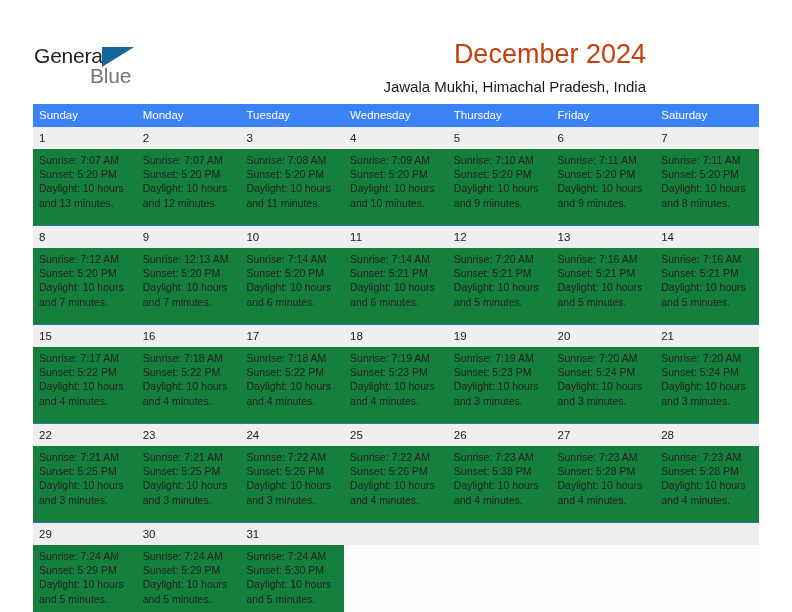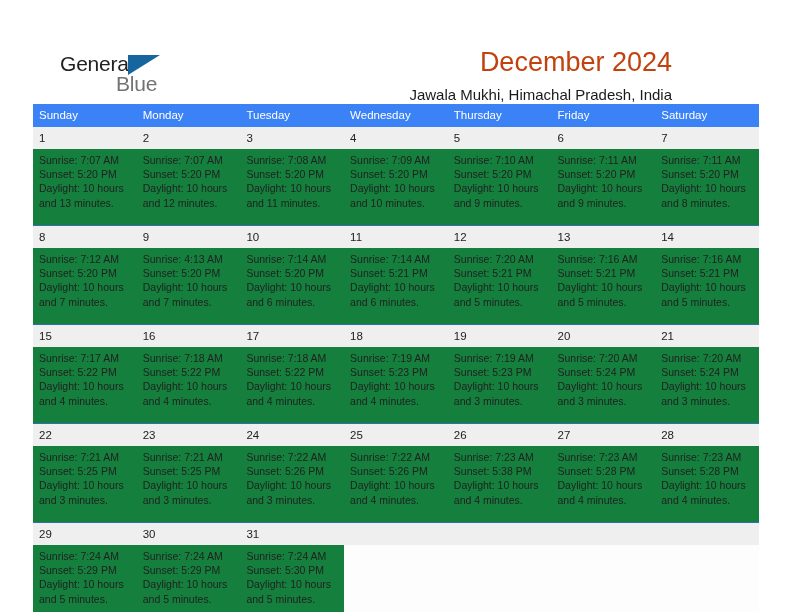--- a/index.html
+++ b/index.html
@@ -18,24 +18,23 @@
     position: relative;
     width: 792px;
     height: 612px;
     box-sizing: border-box;
   }
 
   
   .header {
     position: absolute;
     left: 0;
-    top: 16px;
+    top: 8px;
     width: 680px;
     height: 98px;
-    margin-left: 26px;
   }
   .brand {
     position: absolute;
     left: 34px;
     top: 36px;
     width: 200px;
     height: 50px;
   }
   .brand-general {
     position: absolute;
@@ -241,21 +240,21 @@
             <div class="daynum">8</div>
             <div class="dayinfo">
               <div>Sunrise: 7:12 AM</div>
               <div>Sunset: 5:20 PM</div>
               <div class="daylight-line">Daylight: 10 hours and 7 minutes.</div>
             </div>
           </td>
           <td>
             <div class="daynum">9</div>
             <div class="dayinfo">
-              <div>Sunrise: 4:13 AM</div>
+              <div>Sunrise: 12:13 AM</div>
               <div>Sunset: 5:20 PM</div>
               <div class="daylight-line">Daylight: 10 hours and 7 minutes.</div>
             </div>
           </td>
           <td>
             <div class="daynum">10</div>
             <div class="dayinfo">
               <div>Sunrise: 7:14 AM</div>
               <div>Sunset: 5:20 PM</div>
               <div class="daylight-line">Daylight: 10 hours and 6 minutes.</div>

